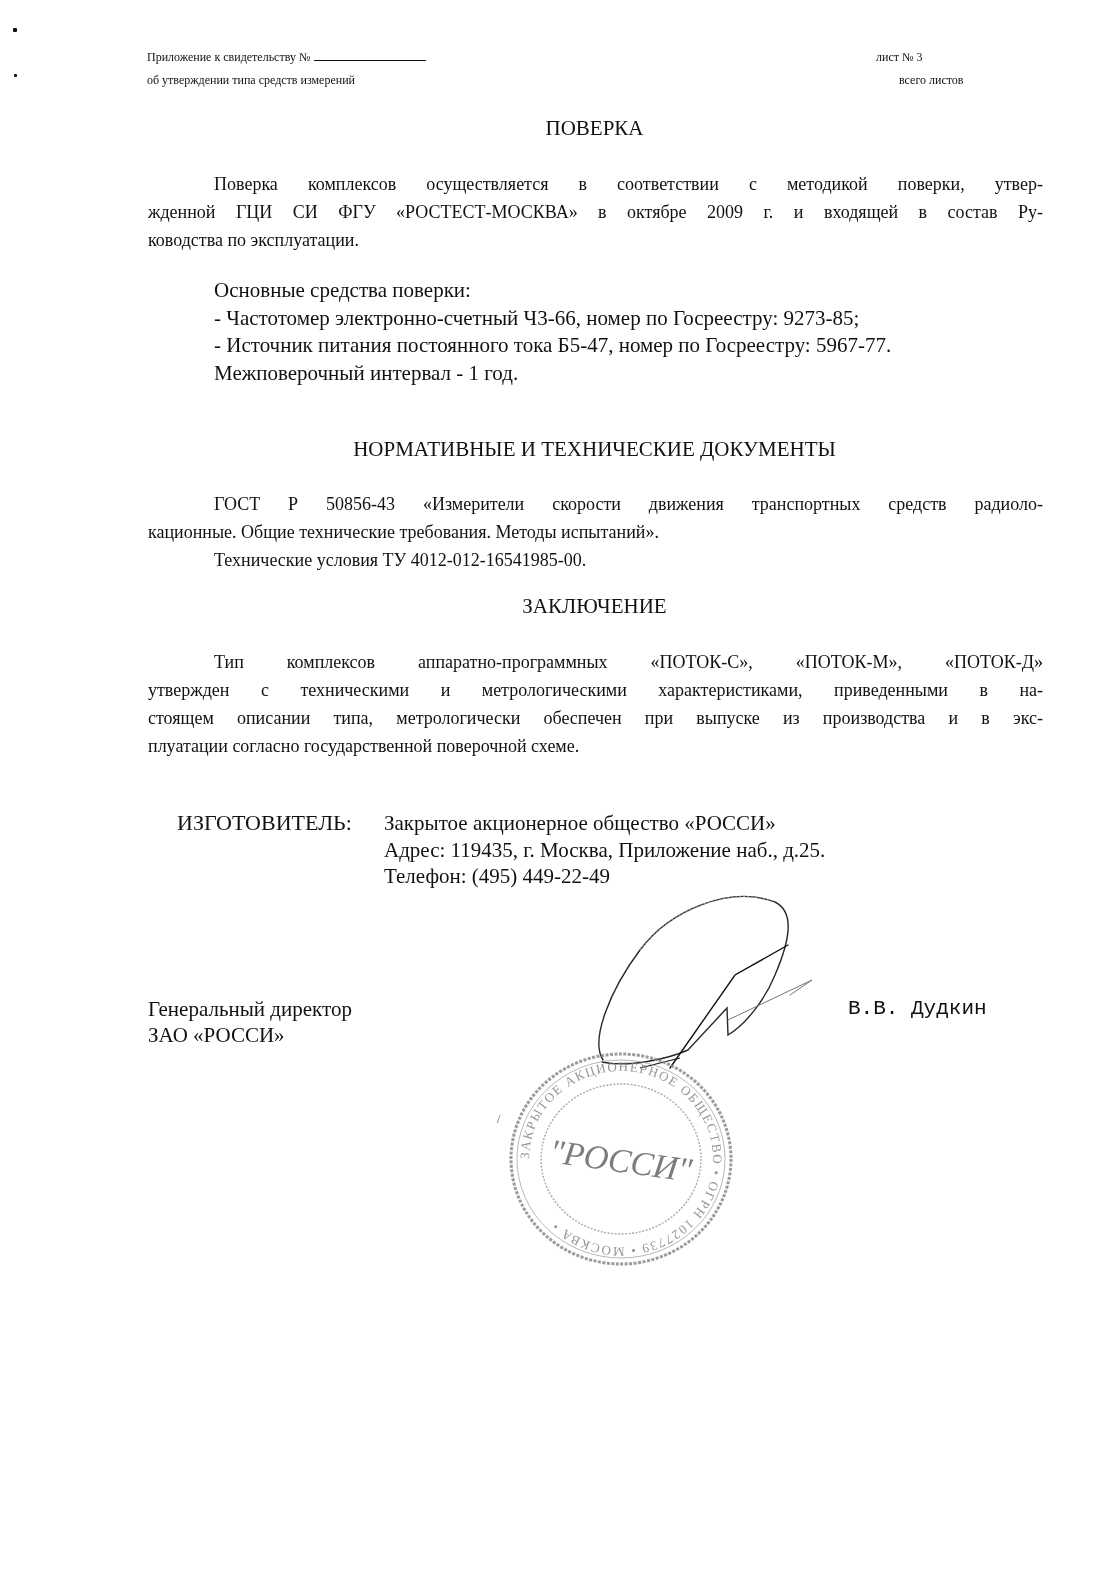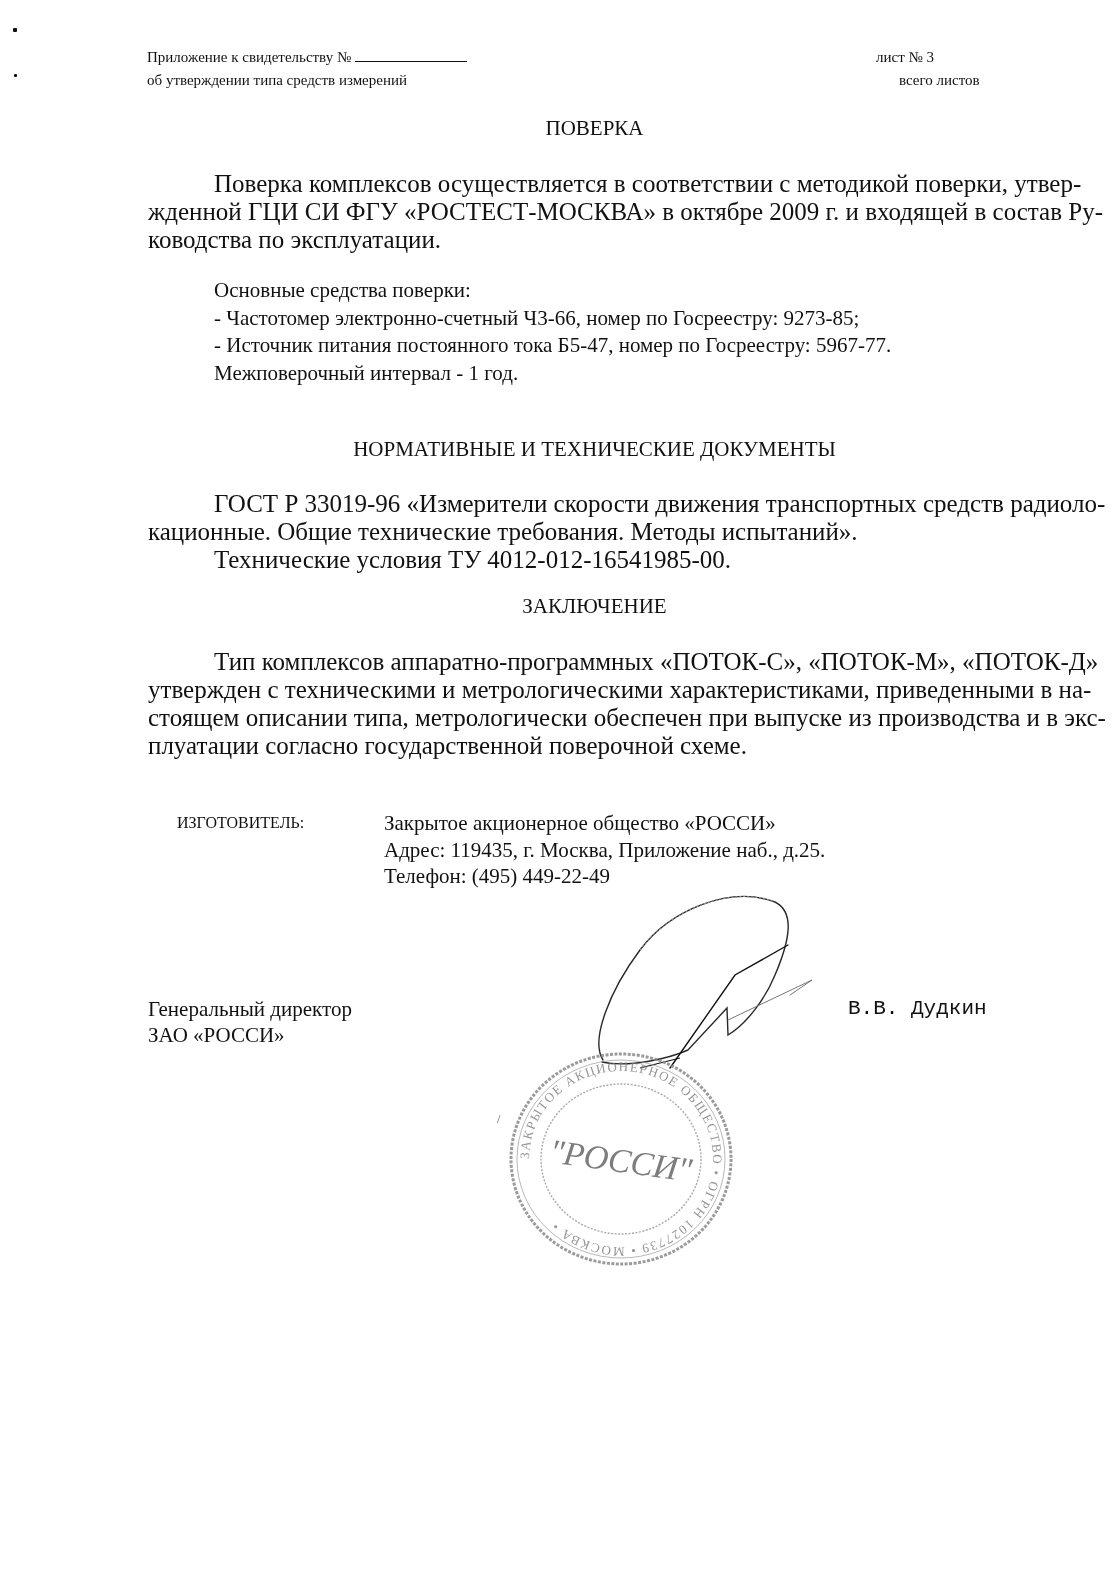--- a/index.html
+++ b/index.html
@@ -17,21 +17,21 @@
     }
     .dot {
       position: absolute;
       width: 4px;
       height: 4px;
       background: #111;
       border-radius: 1px;
     }
     .hdr {
       position: absolute;
-      font-size: 15px;
+      font-size: 12px;
       line-height: 22px;
       white-space: nowrap;
     }
     .hdr .blank {
       display: inline-block;
       width: 112px;
       border-bottom: 1px solid #111;
       margin-left: 4px;
       height: 14px;
       vertical-align: baseline;
@@ -42,21 +42,21 @@
       width: 1119px;
       text-align: center;
       font-size: 21px;
       line-height: 26px;
       white-space: nowrap;
     }
     .para {
       position: absolute;
       left: 148px;
       width: 895px;
-      font-size: 25px;
+      font-size: 18px;
       line-height: 28px;
       text-align: justify;
     }
     .para .line {
       display: block;
       white-space: nowrap;
       text-align: justify;
       text-align-last: justify;
     }
     .para .line.last {
@@ -70,21 +70,21 @@
       left: 214px;
       font-size: 21px;
       line-height: 27.5px;
       white-space: nowrap;
     }
     .list div { display: block; }
     .mfr-label {
       position: absolute;
       left: 177px;
       top: 810px;
-      font-size: 16px;
+      font-size: 22px;
       line-height: 26px;
       white-space: nowrap;
     }
     .mfr-lines {
       position: absolute;
       left: 384px;
       top: 810px;
       font-size: 21px;
       line-height: 26.5px;
       white-space: nowrap;
@@ -145,21 +145,21 @@
 <div class="list" style="top:277px;">
   <div>Основные средства поверки:</div>
   <div>- Частотомер электронно-счетный Ч3-66, номер по Госреестру: 9273-85;</div>
   <div>- Источник питания постоянного тока Б5-47, номер по Госреестру: 5967-77.</div>
   <div>Межповерочный интервал - 1 год.</div>
 </div>
 
 <div class="title" style="top:436px;left:35px;">НОРМАТИВНЫЕ И ТЕХНИЧЕСКИЕ ДОКУМЕНТЫ</div>
 
 <div class="para" style="top:490px;">
-  <span class="line indent">ГОСТ Р 33019-96 «Измерители скорости движения транспортных средств радиоло-</span>
+  <span class="line indent">ГОСТ Р 50856-43 «Измерители скорости движения транспортных средств радиоло-</span>
   <span class="line last">кационные. Общие технические требования. Методы испытаний».</span>
   <span class="line last indent">Технические условия ТУ 4012-012-16541985-00.</span>
 </div>
 
 <div class="title" style="top:593px;left:35px;">ЗАКЛЮЧЕНИЕ</div>
 
 <div class="para" style="top:648px;">
   <span class="line indent">Тип комплексов аппаратно-программных «ПОТОК-С», «ПОТОК-М», «ПОТОК-Д»</span>
   <span class="line">утвержден с техническими и метрологическими характеристиками, приведенными в на-</span>
   <span class="line">стоящем описании типа, метрологически обеспечен при выпуске из производства и в экс-</span>

